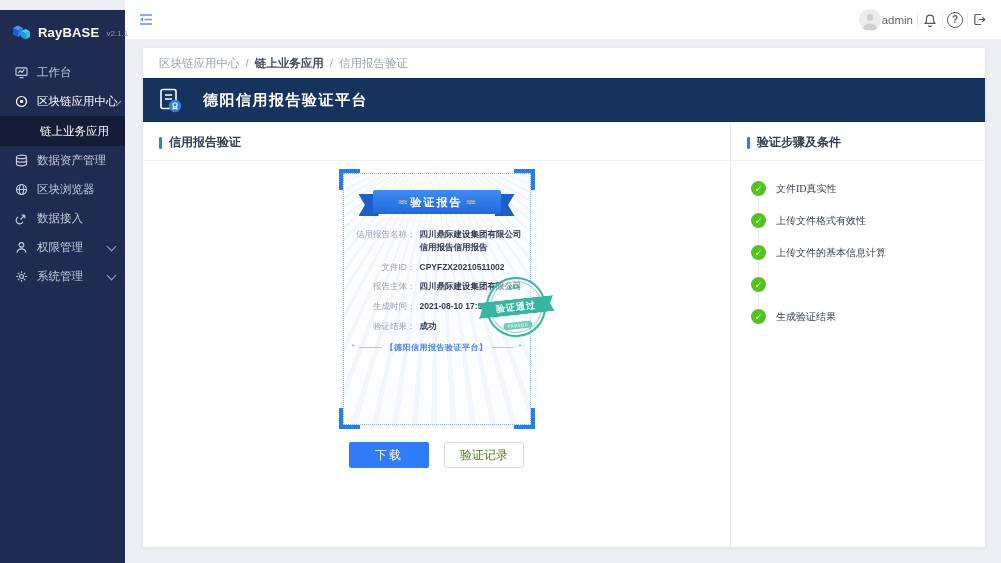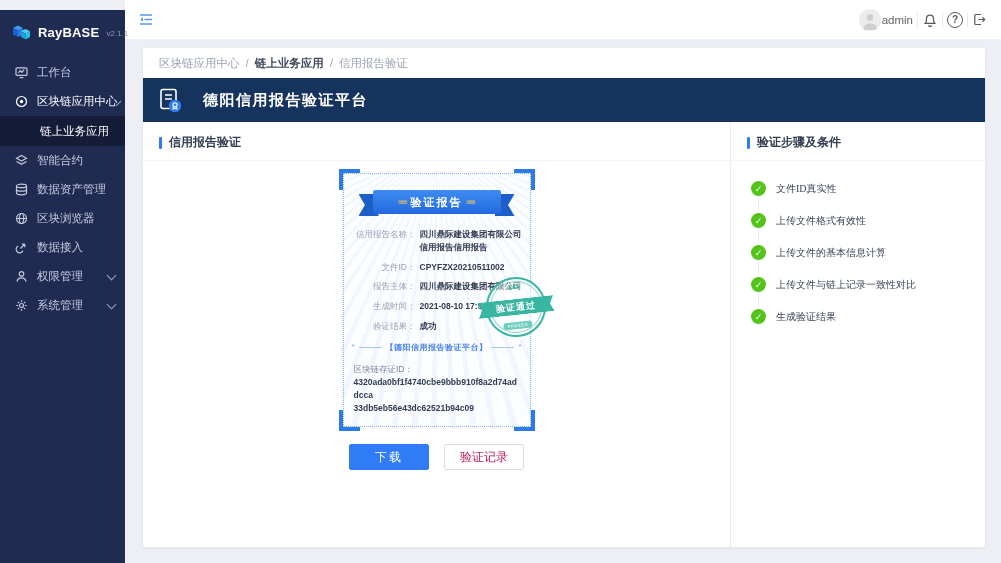--- a/index.html
+++ b/index.html
@@ -99,21 +99,21 @@
   .note-star{color:#7ba6ec;font-size:8px;line-height:1;}
   .note-line{flex:1;height:1px;background:#aac6f0;}
   .note-text{color:#4f86e6;font-size:8px;font-weight:bold;letter-spacing:.5px;}
   .chain{font-size:8.5px;line-height:1.55;padding:0 2px;}
   .chain-label{color:#7b8499;}
   .chain-hash{color:#313b52;font-weight:bold;word-break:break-all;}
   .btn-row{display:flex;gap:15px;margin-top:15px;}
   .btn{width:80px;height:26px;border-radius:2px;font-size:12px;display:flex;align-items:center;
        justify-content:center;cursor:pointer;box-sizing:border-box;letter-spacing:2px;}
   .btn.primary{background:#2f7cf6;color:#fff;border:1px solid #2f7cf6;}
-  .btn.ghost{background:#fff;color:#be185d;border:1px solid #d9dce3;letter-spacing:0;}
+  .btn.ghost{background:#fff;color:#4d7c0f;border:1px solid #d9dce3;letter-spacing:0;}
 
   
   .steps{position:relative;margin:20px 0 0 20px;}
   .steps::before{content:"";position:absolute;left:7px;top:10px;bottom:14px;width:1px;background:#e7eaf0;}
   .step{display:flex;align-items:center;gap:10px;margin-bottom:17px;position:relative;}
   .step-check{width:15px;height:15px;border-radius:50%;background:#52c41a;color:#fff;flex:none;
               display:flex;align-items:center;justify-content:center;font-size:9px;z-index:1;}
   .step-label{font-size:10px;color:#3a4255;font-family:Liberation Serif, serif;}
 
   svg{display:block;}
@@ -154,29 +154,20 @@
           <svg width="13" height="13" viewBox="0 0 13 13" fill="none" stroke="currentColor" stroke-width="1.2">
             <circle cx="6.5" cy="6.5" r="5"></circle>
               <circle cx="6.5" cy="6.5" r="1.7" fill="currentColor" stroke="none"></circle>
           </svg>
         </span>
         <span>区块链应用中心</span>
         <span class="chev up"></span>
       </div>
       <div class="nav-sub active">
         <span>链上业务应用</span>
-      </div>
-      <div class="nav-item">
-        <span class="nicon">
-          <svg width="13" height="13" viewBox="0 0 13 13" fill="none" stroke="currentColor" stroke-width="1.2">
-            <path d="M6.5 1.4l5 2.8-5 2.8-5-2.8z"></path>
-              <path d="M1.5 7.4l5 2.8 5-2.8"></path>
-          </svg>
-        </span>
-        <span>智能合约</span>
       </div>
       <div class="nav-item">
         <span class="nicon">
           <svg width="13" height="13" viewBox="0 0 13 13" fill="none" stroke="currentColor" stroke-width="1.2">
             <ellipse cx="6.5" cy="2.9" rx="5" ry="1.7"></ellipse>
               <path d="M1.5 2.9v7.2c0 .95 2.2 1.7 5 1.7s5-.75 5-1.7V2.9"></path>
               <path d="M1.5 6.5c0 .95 2.2 1.7 5 1.7s5-.75 5-1.7"></path>
           </svg>
         </span>
         <span>数据资产管理</span>
@@ -340,25 +331,20 @@
               </div>
 
               <div class="note-row">
                 <span class="note-star">*</span>
                 <span class="note-line"></span>
                 <span class="note-text">【德阳信用报告验证平台】</span>
                 <span class="note-line"></span>
                 <span class="note-star">*</span>
               </div>
 
-              <div class="chain">
-                <div class="chain-label">区块链存证ID：</div>
-                <div class="chain-hash">4320ada0bf1f4740cbe9bbb910f8a2d74addcca</div>
-                <div class="chain-hash">33db5eb56e43dc62521b94c09</div>
-              </div>
             </div>
 
             <div class="btn-row">
               <div class="btn primary">下载</div>
               <div class="btn ghost">验证记录</div>
             </div>
           </div>
         </div>
 
         <div class="rpane">
@@ -374,21 +360,20 @@
             <div class="step">
               <span class="step-check">✓</span>
               <span class="step-label">上传文件格式有效性</span>
             </div>
             <div class="step">
               <span class="step-check">✓</span>
               <span class="step-label">上传文件的基本信息计算</span>
             </div>
             <div class="step">
               <span class="step-check">✓</span>
-              <span class="step-label">上传文件与链上记录一致性对比</span>
             </div>
             <div class="step">
               <span class="step-check">✓</span>
               <span class="step-label">生成验证结果</span>
             </div>
           </div>
         </div>
 
       </div>
     </div>

